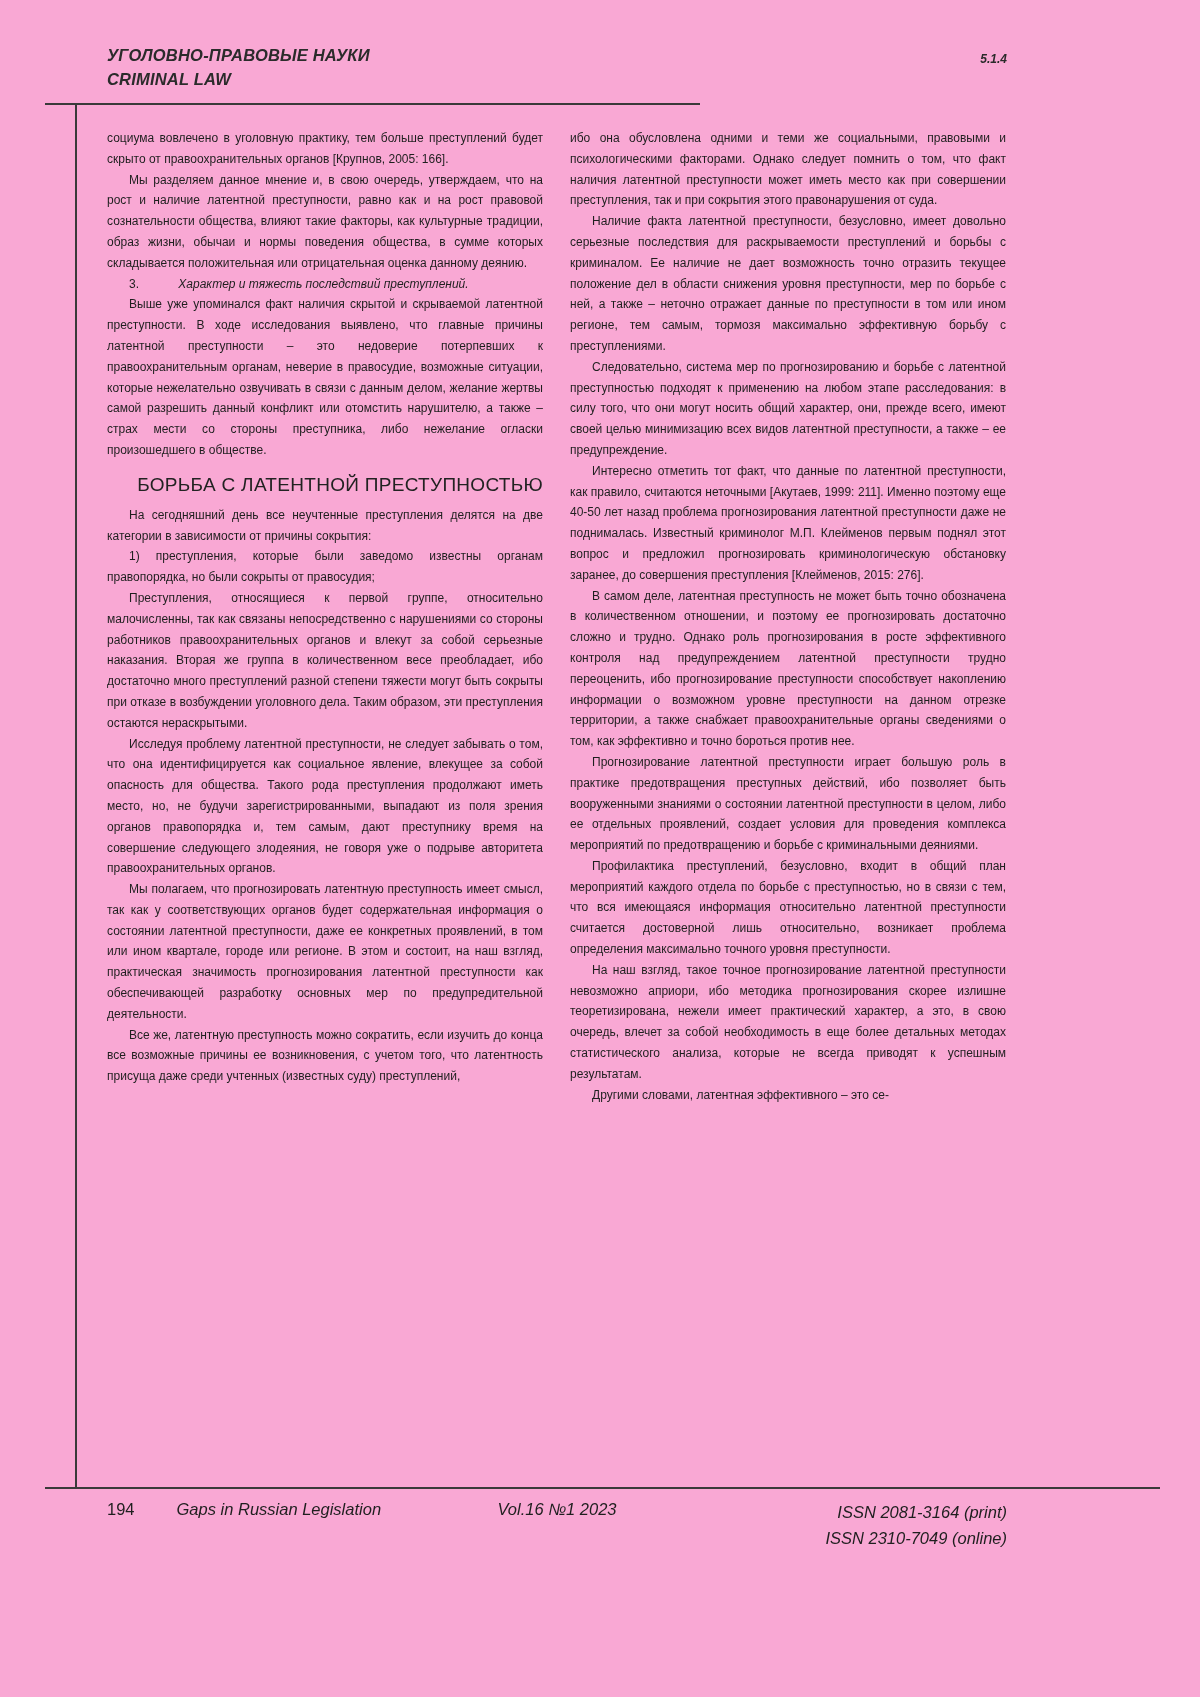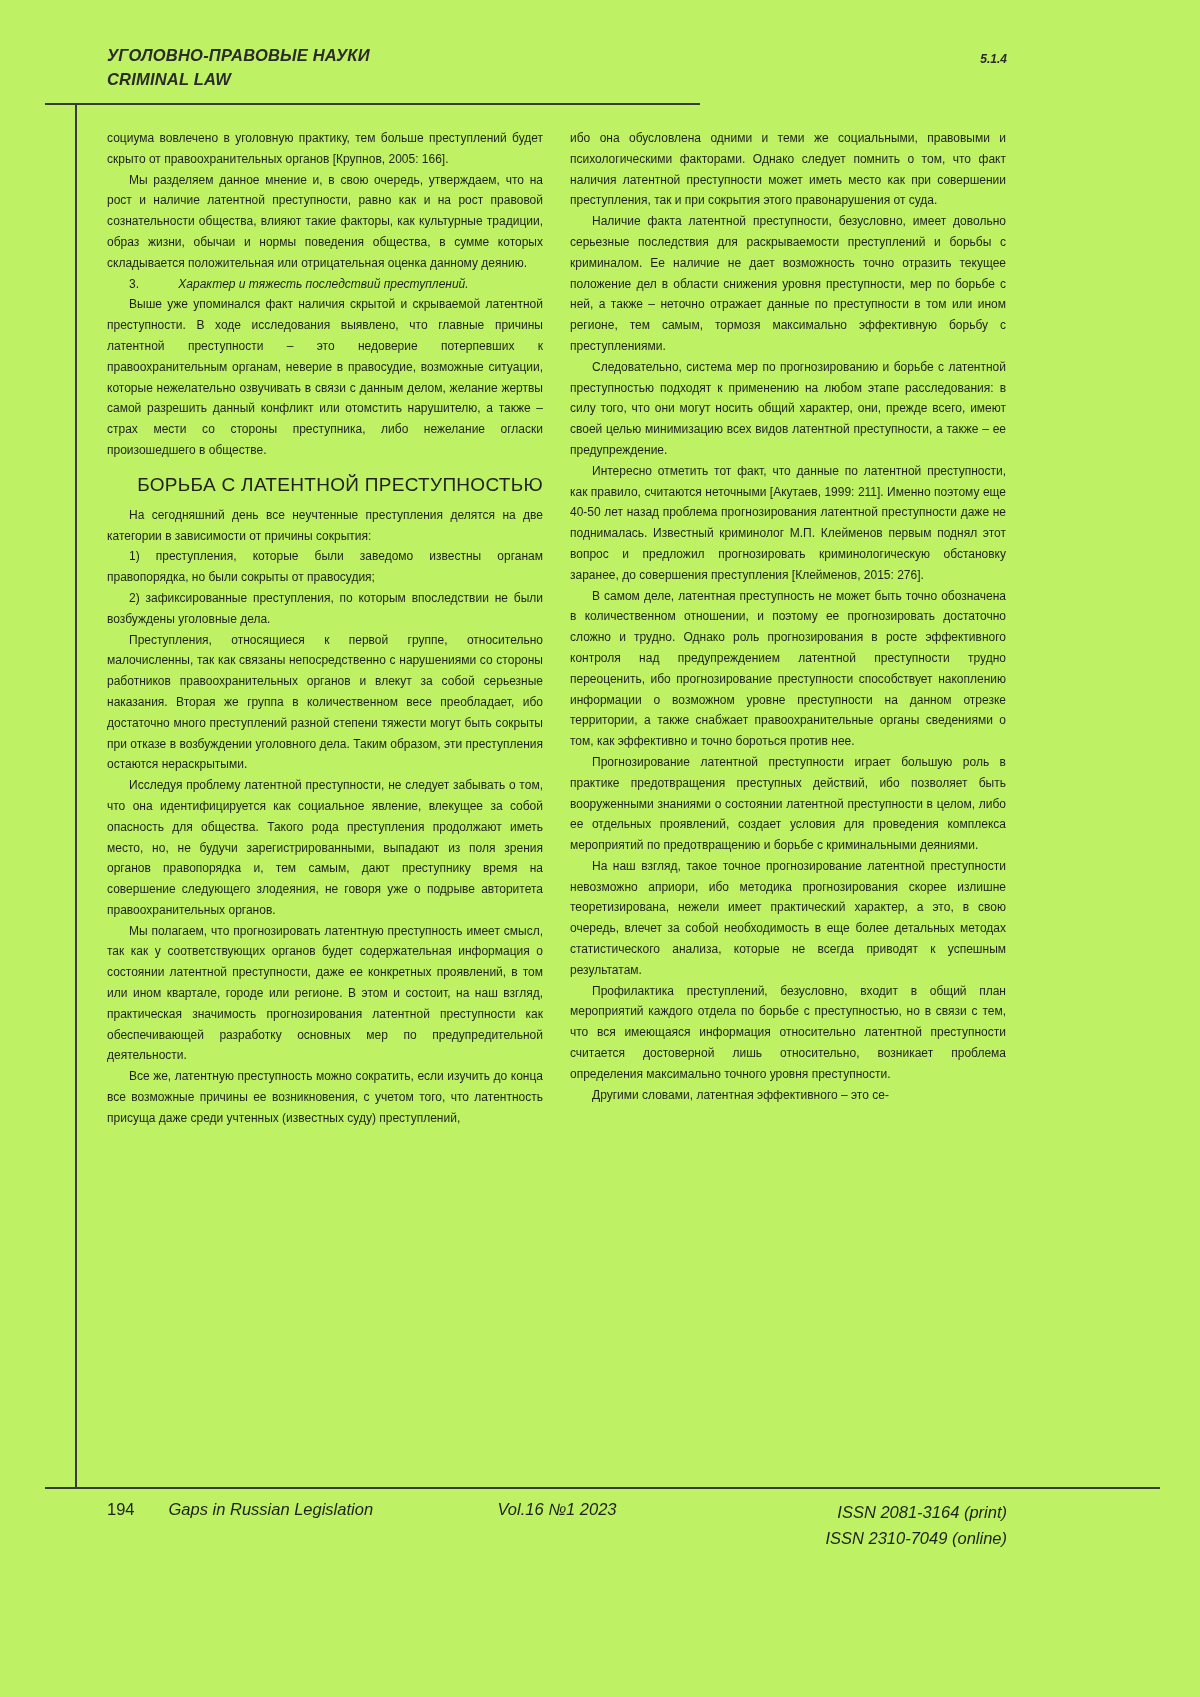--- a/index.html
+++ b/index.html
@@ -4,21 +4,21 @@
 <style>
   html, body {
     margin: 0;
     padding: 0;
     background: #ffffff;
   }
   .page {
     position: relative;
     width: 1200px;
     height: 1697px;
-    background: #bef264;
+    background: #f9a8d4;
     font-family: "Liberation Sans", sans-serif;
     color: #1f1f1f;
     overflow: hidden;
   }
 
   
   .header-kicker {
     position: absolute;
     left: 107px;
     top: 44px;
@@ -105,21 +105,21 @@
     top: 1500px;
     width: 900px;
     display: flex;
     align-items: flex-start;
     font-size: 16.5px;
     color: #1f1f1f;
   }
   .footer-left {
     flex: 1;
     display: flex;
-    gap: 14px;
+    gap: 22px;
     align-items: center;
   }
   .footer-center {
     flex: 0 0 auto;
     font-style: italic;
   }
   .footer-right {
     flex: 1;
     text-align: right;
     font-style: italic;
@@ -143,36 +143,35 @@
   <main class="columns">
 
     <div class="col">
       <p class="noind">социума вовлечено в уголовную практику, тем больше преступлений будет скрыто от правоохранительных органов [Крупнов, 2005: 166].</p>
       <p class="ind">Мы разделяем данное мнение и, в свою очередь, утверждаем, что на рост и наличие латентной преступности, равно как и на рост правовой сознательности общества, влияют такие факторы, как культурные традиции, образ жизни, обычаи и нормы поведения общества, в сумме которых складывается положительная или отрицательная оценка данному деянию.</p>
       <p class="ind"><span>3. </span><span class="italic">Характер и тяжесть последствий преступлений.</span></p>
       <p class="ind">Выше уже упоминался факт наличия скрытой и скрываемой латентной преступности. В ходе исследования выявлено, что главные причины латентной преступности – это недоверие потерпевших к правоохранительным органам, неверие в правосудие, возможные ситуации, которые нежелательно озвучивать в связи с данным делом, желание жертвы самой разрешить данный конфликт или отомстить нарушителю, а также – страх мести со стороны преступника, либо нежелание огласки произошедшего в обществе.</p>
       <h2>БОРЬБА С ЛАТЕНТНОЙ ПРЕСТУПНОСТЬЮ</h2>
       <p class="ind">На сегодняшний день все неучтенные преступления делятся на две категории в зависимости от причины сокрытия:</p>
       <p class="ind">1) преступления, которые были заведомо известны органам правопорядка, но были сокрыты от правосудия;</p>
-      <p class="ind">2) зафиксированные преступления, по которым впоследствии не были возбуждены уголовные дела.</p>
       <p class="ind">Преступления, относящиеся к первой группе, относительно малочисленны, так как связаны непосредственно с нарушениями со стороны работников правоохранительных органов и влекут за собой серьезные наказания. Вторая же группа в количественном весе преобладает, ибо достаточно много преступлений разной степени тяжести могут быть сокрыты при отказе в возбуждении уголовного дела. Таким образом, эти преступления остаются нераскрытыми.</p>
       <p class="ind">Исследуя проблему латентной преступности, не следует забывать о том, что она идентифицируется как социальное явление, влекущее за собой опасность для общества. Такого рода преступления продолжают иметь место, но, не будучи зарегистрированными, выпадают из поля зрения органов правопорядка и, тем самым, дают преступнику время на совершение следующего злодеяния, не говоря уже о подрыве авторитета правоохранительных органов.</p>
       <p class="ind">Мы полагаем, что прогнозировать латентную преступность имеет смысл, так как у соответствующих органов будет содержательная информация о состоянии латентной преступности, даже ее конкретных проявлений, в том или ином квартале, городе или регионе. В этом и состоит, на наш взгляд, практическая значимость прогнозирования латентной преступности как обеспечивающей разработку основных мер по предупредительной деятельности.</p>
       <p class="ind">Все же, латентную преступность можно сократить, если изучить до конца все возможные причины ее возникновения, с учетом того, что латентность присуща даже среди учтенных (известных суду) преступлений,</p>
     </div>
 
     <div class="col">
       <p class="noind">ибо она обусловлена одними и теми же социальными, правовыми и психологическими факторами. Однако следует помнить о том, что факт наличия латентной преступности может иметь место как при совершении преступления, так и при сокрытия этого правонарушения от суда.</p>
       <p class="ind">Наличие факта латентной преступности, безусловно, имеет довольно серьезные последствия для раскрываемости преступлений и борьбы с криминалом. Ее наличие не дает возможность точно отразить текущее положение дел в области снижения уровня преступности, мер по борьбе с ней, а также – неточно отражает данные по преступности в том или ином регионе, тем самым, тормозя максимально эффективную борьбу с преступлениями.</p>
       <p class="ind">Следовательно, система мер по прогнозированию и борьбе с латентной преступностью подходят к применению на любом этапе расследования: в силу того, что они могут носить общий характер, они, прежде всего, имеют своей целью минимизацию всех видов латентной преступности, а также – ее предупреждение.</p>
       <p class="ind">Интересно отметить тот факт, что данные по латентной преступности, как правило, считаются неточными [Акутаев, 1999: 211]. Именно поэтому еще 40-50 лет назад проблема прогнозирования латентной преступности даже не поднималась. Известный криминолог М.П. Клейменов первым поднял этот вопрос и предложил прогнозировать криминологическую обстановку заранее, до совершения преступления [Клейменов, 2015: 276].</p>
       <p class="ind">В самом деле, латентная преступность не может быть точно обозначена в количественном отношении, и поэтому ее прогнозировать достаточно сложно и трудно. Однако роль прогнозирования в росте эффективного контроля над предупреждением латентной преступности трудно переоценить, ибо прогнозирование преступности способствует накоплению информации о возможном уровне преступности на данном отрезке территории, а также снабжает правоохранительные органы сведениями о том, как эффективно и точно бороться против нее.</p>
       <p class="ind">Прогнозирование латентной преступности играет большую роль в практике предотвращения преступных действий, ибо позволяет быть вооруженными знаниями о состоянии латентной преступности в целом, либо ее отдельных проявлений, создает условия для проведения комплекса мероприятий по предотвращению и борьбе с криминальными деяниями.</p>
+      <p class="ind">Профилактика преступлений, безусловно, входит в общий план мероприятий каждого отдела по борьбе с преступностью, но в связи с тем, что вся имеющаяся информация относительно латентной преступности считается достоверной лишь относительно, возникает проблема определения максимально точного уровня преступности.</p>
       <p class="ind">На наш взгляд, такое точное прогнозирование латентной преступности невозможно априори, ибо методика прогнозирования скорее излишне теоретизирована, нежели имеет практический характер, а это, в свою очередь, влечет за собой необходимость в еще более детальных методах статистического анализа, которые не всегда приводят к успешным результатам.</p>
-      <p class="ind">Профилактика преступлений, безусловно, входит в общий план мероприятий каждого отдела по борьбе с преступностью, но в связи с тем, что вся имеющаяся информация относительно латентной преступности считается достоверной лишь относительно, возникает проблема определения максимально точного уровня преступности.</p>
       <p class="ind">Другими словами, латентная эффективного – это се-</p>
     </div>
 
   </main>
 
   <div class="footer-rule"></div>
   <div class="footer-row">
     <div class="footer-left">
       <span>194</span>
       <span class="journal-name">Gaps in Russian Legislation</span>

